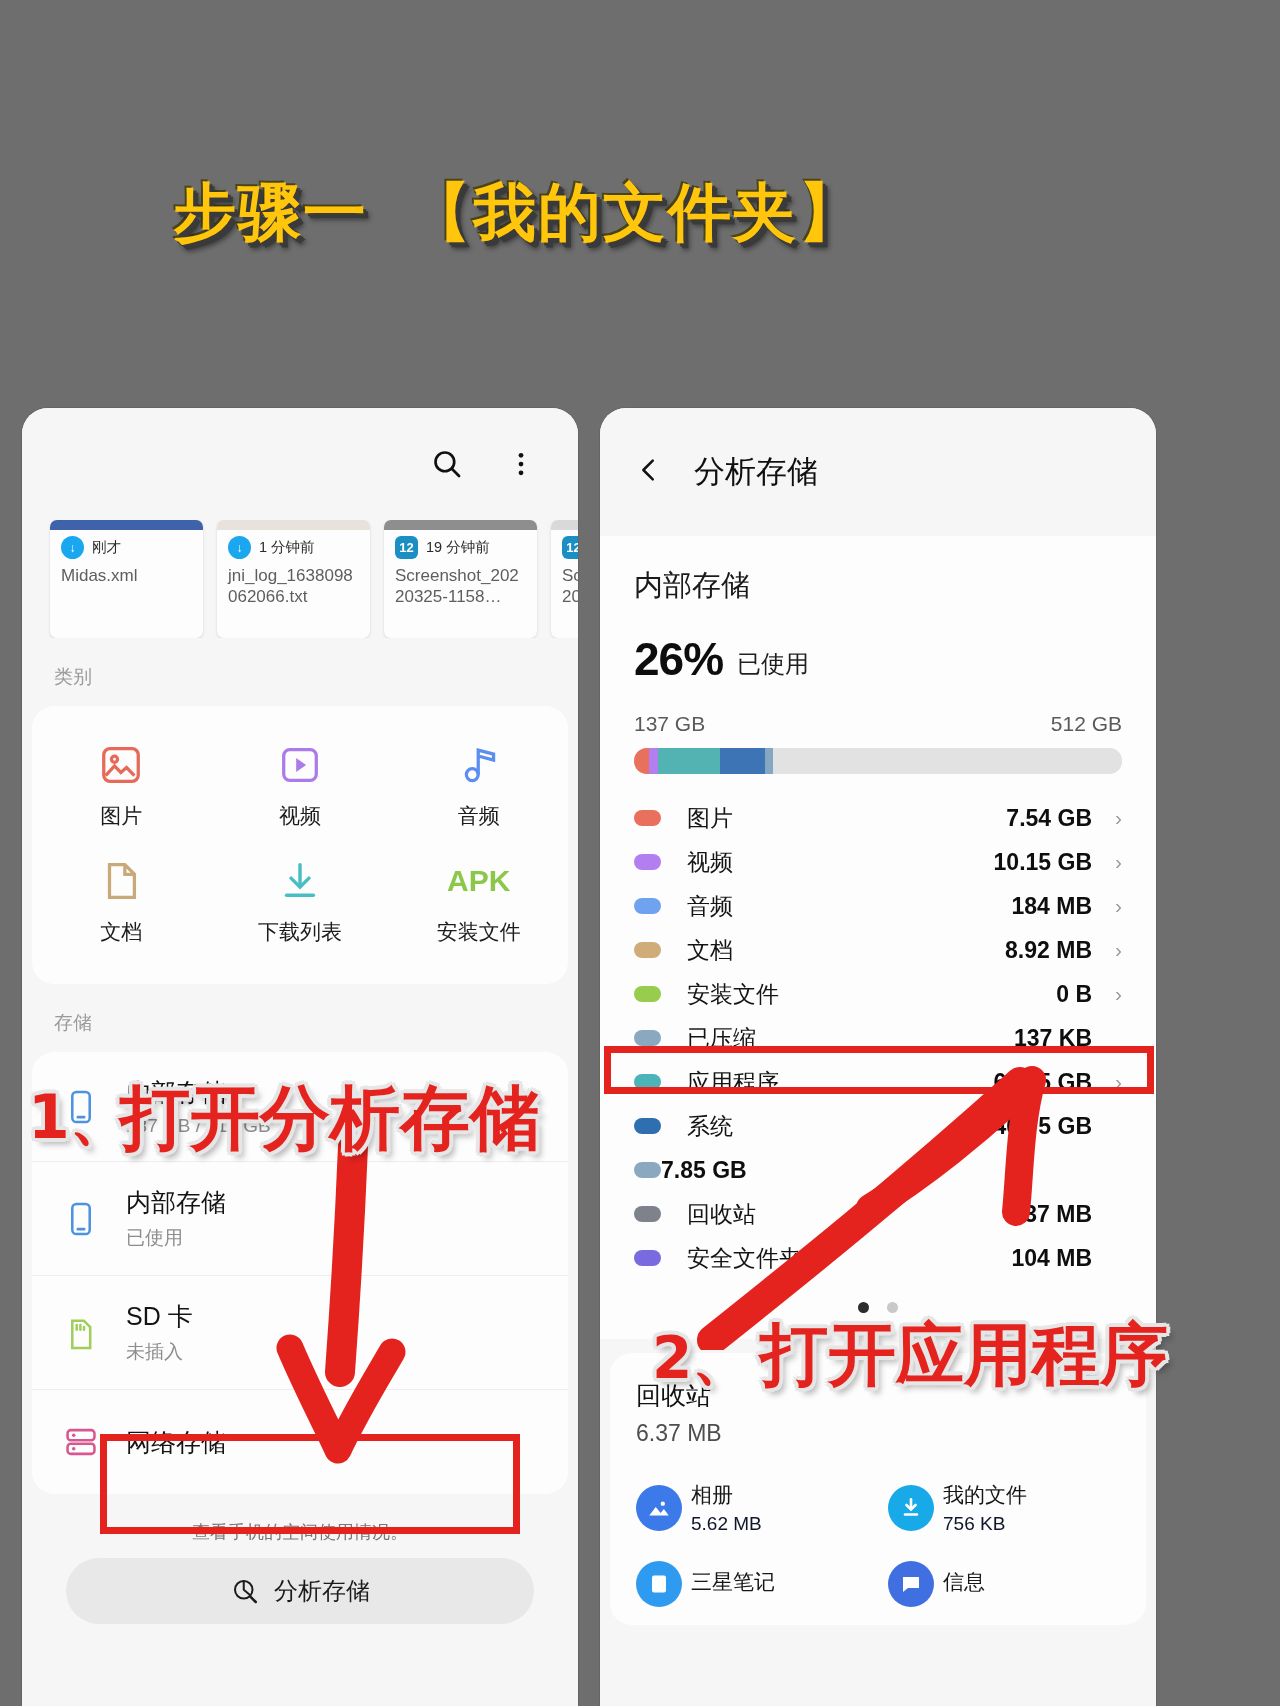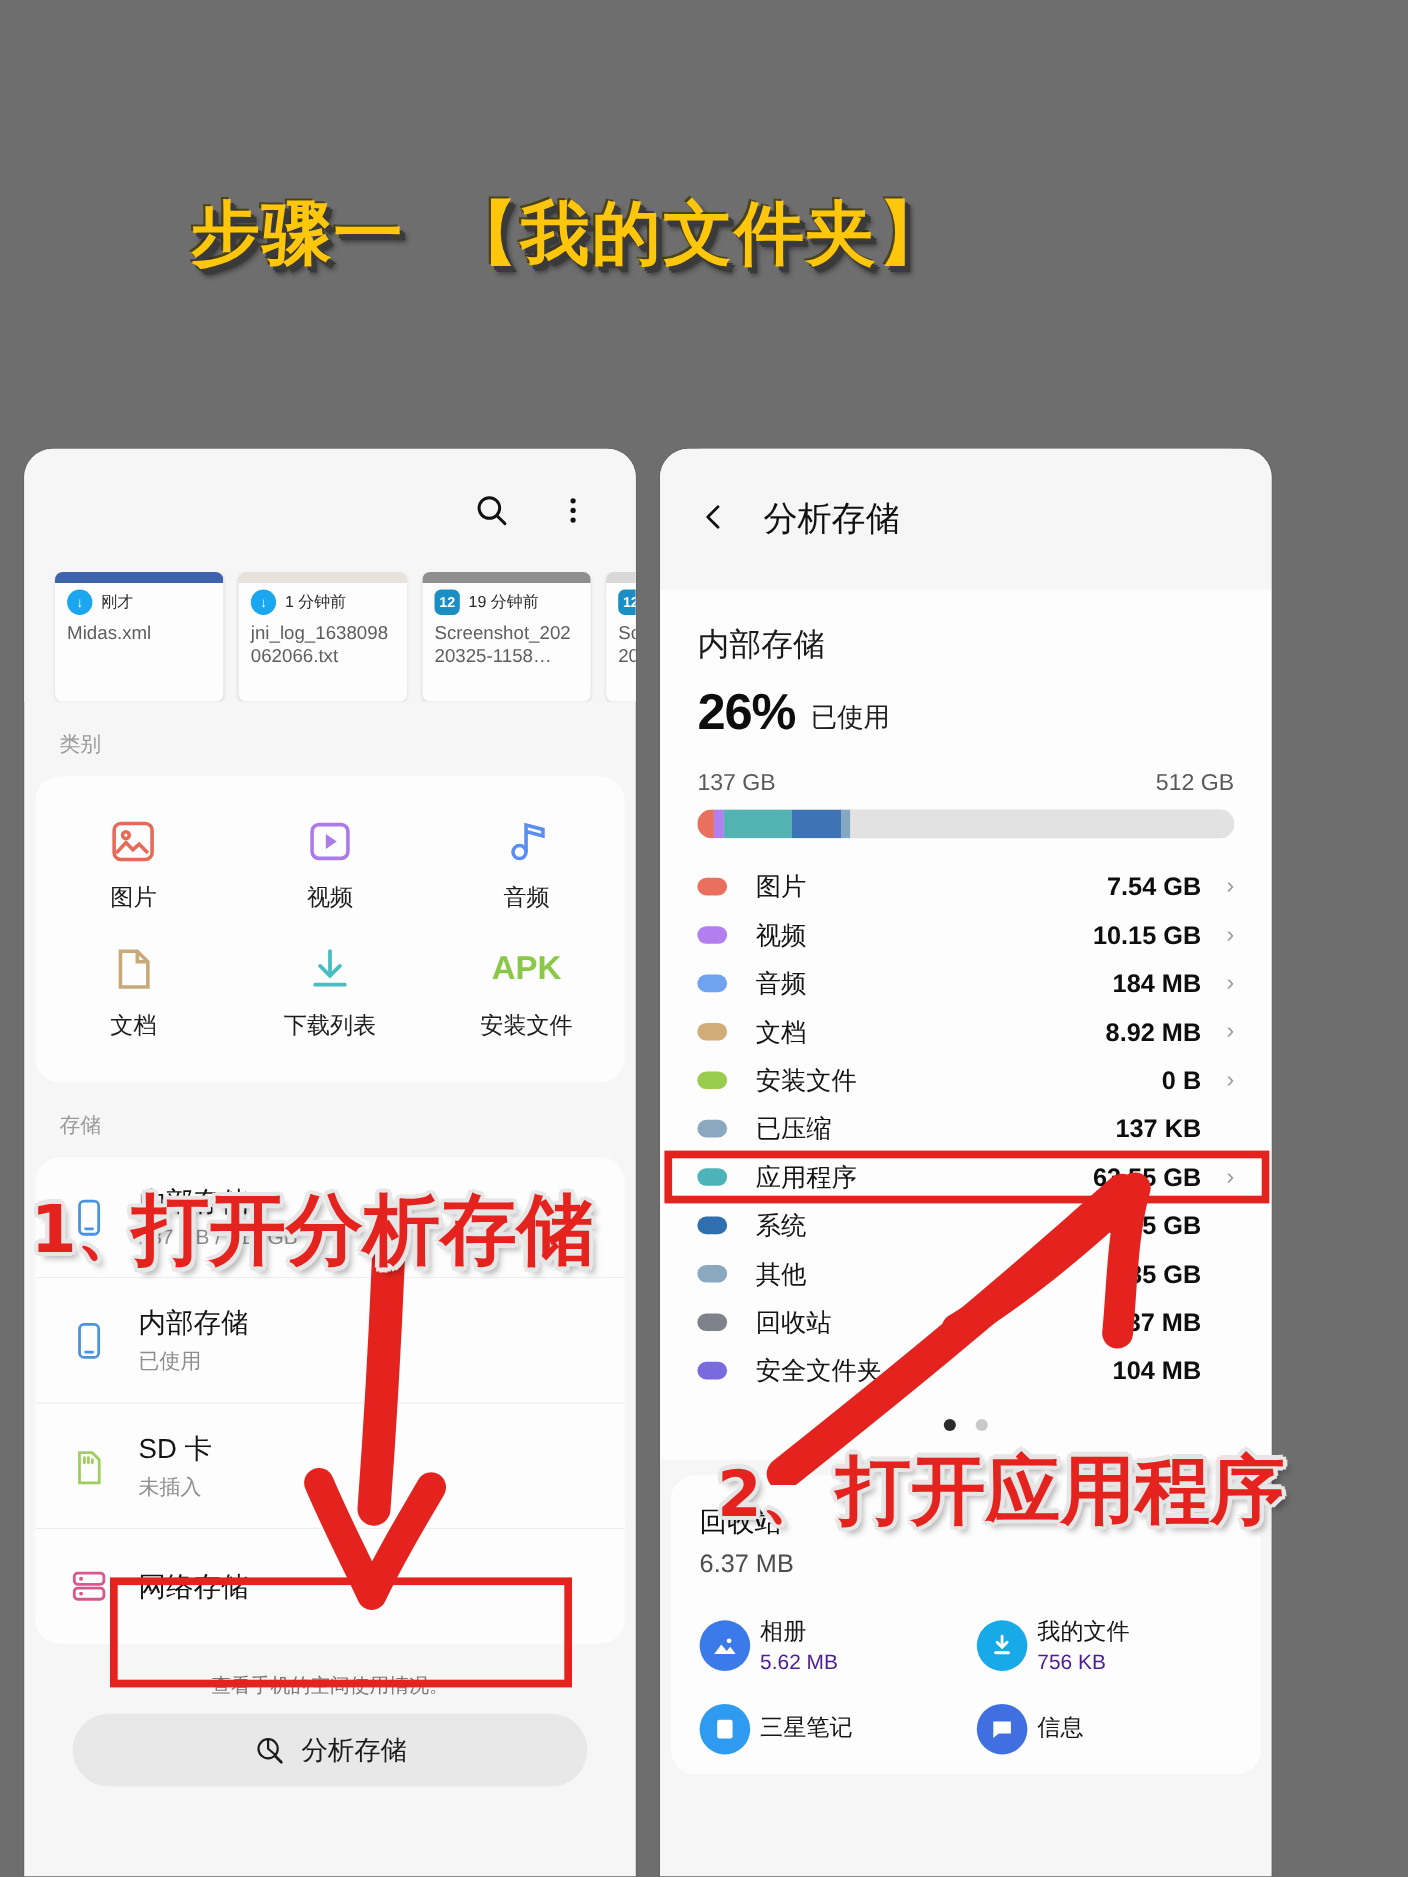--- a/index.html
+++ b/index.html
@@ -92,21 +92,21 @@
     background: #e8e8e8; border-radius: 34px; height: 66px;
     display: flex; align-items: center; justify-content: center; gap: 14px;
     font-size: 24px; color: #1b1b1b; cursor: pointer;
   }
 
   
   .r-header { height: 128px; display: flex; align-items: center; gap: 30px; padding: 0 34px; background: #f6f6f6; }
   .r-title { font-size: 31px; color: #101010; font-weight: 500; }
   .r-body { background: #fdfdfd; padding: 30px 34px 0 34px; }
   .r-sub { font-size: 29px; color: #1a1a1a; }
-  .pctline { display: flex; align-items: flex-end; gap: 14px; margin-top: 14px; }
+  .pctline { display: flex; align-items: flex-end; gap: 14px; margin-top: 26px; }
   .pct { font-size: 46px; font-weight: bold; color: #0d0d0d; letter-spacing: -1px; }
   .pctlbl { font-size: 24px; color: #1f1f1f; padding-bottom: 6px; }
   .capline { display: flex; justify-content: space-between; font-size: 21px; color: #5a5a5a; margin-top: 26px; }
   .bar { height: 26px; border-radius: 13px; background: #e2e2e2; overflow: hidden; display: flex; margin-top: 12px; }
   .bar span { display: block; height: 100%; }
 
   .cat-list { margin-top: 22px; }
   .cl-row {
     display: flex; align-items: center; height: 44px; cursor: pointer; position: relative;
   }
@@ -120,21 +120,21 @@
   .pdot { width: 11px; height: 11px; border-radius: 50%; background: #c9c9c9; }
   .pdot.on { background: #2c2c2c; }
 
   .bin-card { background: #fdfdfd; border-radius: 22px; margin: 14px 10px 0 10px; padding: 26px 26px 18px 26px; }
   .bin-t1 { font-size: 25px; color: #111; }
   .bin-t2 { font-size: 23px; color: #4d4d4d; margin-top: 8px; }
   .app-grid { display: grid; grid-template-columns: 1fr 1fr; gap: 26px 20px; padding-top: 34px; }
   .app { display: flex; align-items: center; gap: 9px; cursor: pointer; }
   .app-ic { width: 46px; height: 46px; border-radius: 50%; display:flex; align-items:center; justify-content:center; flex:0 0 auto; }
   .app-n { font-size: 21px; color: #161616; }
-  .app-s { font-size: 19px; color: #4c1d95; margin-top: 4px; }
+  .app-s { font-size: 19px; color: #0f172a; margin-top: 4px; }
 
   
   .anno {
     position: absolute; font-weight: bold; color: #E4231E;
     font-family: "DejaVu Sans", sans-serif; white-space: nowrap;
     text-shadow:
       -3px -3px 0 #e6e6e6, 3px -3px 0 #e6e6e6, -3px 3px 0 #e6e6e6, 3px 3px 0 #e6e6e6,
       -4px 0 0 #e6e6e6, 4px 0 0 #e6e6e6, 0 -4px 0 #e6e6e6, 0 4px 0 #e6e6e6,
       5px 6px 6px rgba(0,0,0,.30);
     z-index: 40; pointer-events: none;
@@ -399,21 +399,20 @@
             <div class="chev">›</div>
           </div>
           <div class="cl-row">
             <div class="dot" style="background: rgb(47, 111, 176);"></div>
             <div class="cl-name">系统</div>
             <div class="cl-val">46.75 GB</div>
             <div class="chev empty">›</div>
           </div>
           <div class="cl-row">
             <div class="dot" style="background: rgb(138, 169, 193);"></div>
-            <div class="cl-name">其他</div>
             <div class="cl-val">7.85 GB</div>
             <div class="chev empty">›</div>
           </div>
           <div class="cl-row">
             <div class="dot" style="background: rgb(125, 130, 139);"></div>
             <div class="cl-name">回收站</div>
             <div class="cl-val">6.37 MB</div>
             <div class="chev empty">›</div>
           </div>
           <div class="cl-row">

